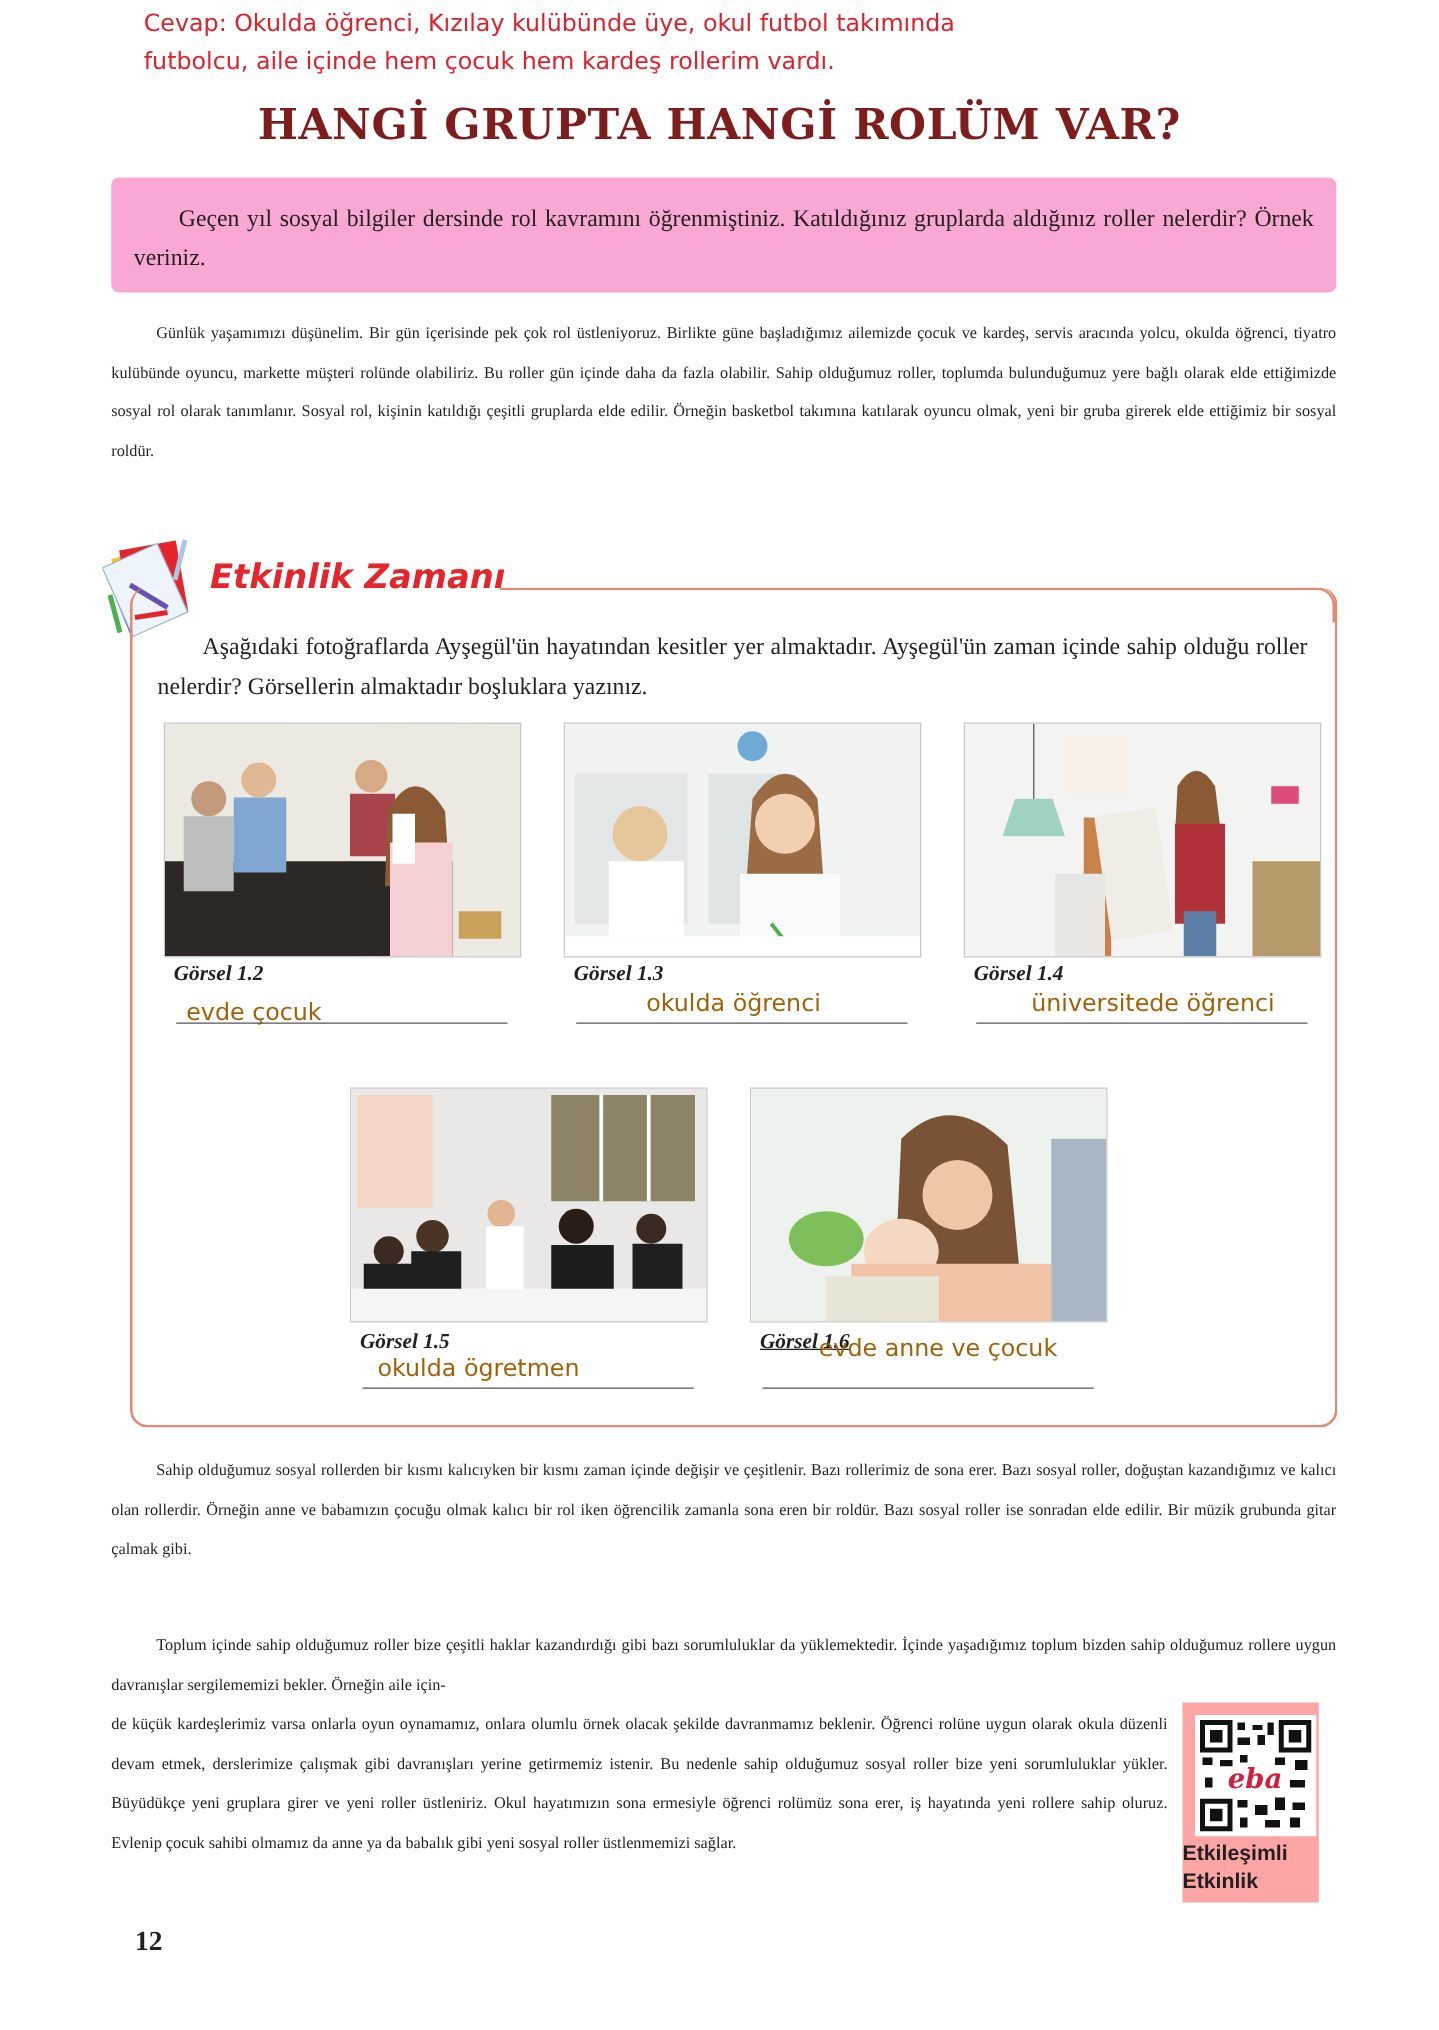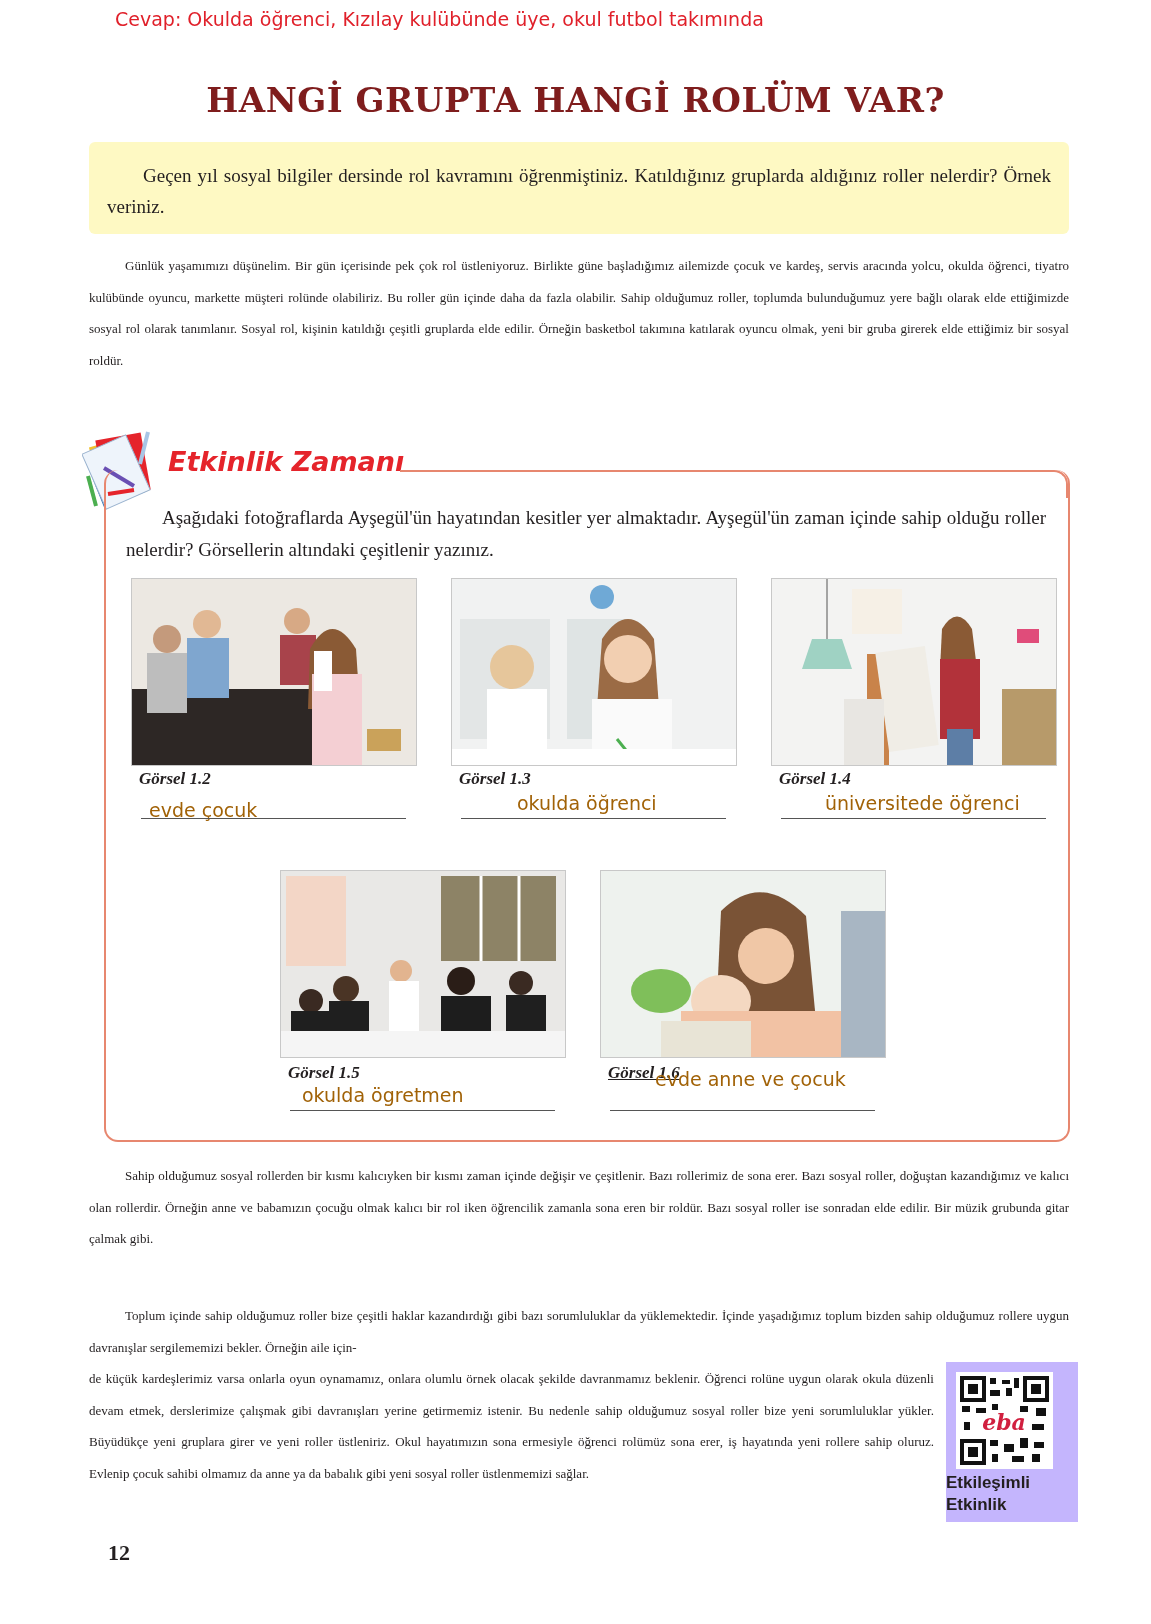--- a/index.html
+++ b/index.html
@@ -4,52 +4,53 @@
 <style>
   html, body { margin:0; padding:0; background:#ffffff; }
   body { width:1151px; height:1624px; position:relative; overflow:hidden;
          font-family:"Liberation Serif", "DejaVu Serif", serif; color:#231f20; }
   .abs { position:absolute; }
   .answer-top { left:115px; top:4px; width:800px; font-family:"DejaVu Sans", "Liberation Sans", sans-serif;
                 font-size:19px; line-height:30px; color:#e0202a; }
   .page-title { left:0; width:1151px; top:80px; text-align:center;
                 font-family:"DejaVu Serif", "Liberation Serif", serif; font-weight:bold;
                 font-size:34px; color:#7f1d1d; letter-spacing:0.5px; }
-  .pink-box { left:89px; top:142px; width:980px; height:92px; background:#fef9c3; border-radius:6px; }
+  .pink-box { left:89px; top:142px; width:980px; height:92px; background:#f9a8d4; border-radius:6px; }
   .pink-text { position:absolute; left:18px; right:18px; top:18px; font-size:19px; line-height:31px;
                text-indent:36px; text-align:justify; }
   .para { left:89px; width:980px; font-size:13px; line-height:31.5px; text-align:justify; text-indent:36px; }
   .activity-box { left:104px; top:470px; width:962px; height:670px; border:2.5px solid #e7876f;
                   border-radius:14px; border-top:none; }
   .activity-top-line { left:400px; top:470px; width:655px; height:0; border-top:2.5px solid #e7876f;
                        border-top-right-radius:14px; }
   .activity-corner { left:1040px; top:470px; width:26px; height:26px; border-top:2.5px solid #e7876f;
                      border-right:2.5px solid #e7876f; border-top-right-radius:14px; }
   .etk-title { left:168px; top:446px; font-family:"DejaVu Sans", "Liberation Sans", sans-serif;
                font-style:italic; font-weight:bold; font-size:27px; color:#e5242b;text-align:right; }
   .books-icon { left:82px; top:424px; width:82px; height:86px; }
   .activity-text { left:126px; top:502px; width:920px; font-size:19px; line-height:31.5px;
                    text-align:justify; text-indent:36px; }
   .photo { position:absolute; border:1px solid #c8c8c8; overflow:hidden; }
   .caption { position:absolute; font-style:italic; font-weight:bold; font-size:17px; color:#231f20; }
   .answer-line { position:absolute; height:0; border-top:1.5px solid #555; }
   .answer-text { position:absolute; font-family:"DejaVu Sans", "Liberation Sans", sans-serif;
                  font-size:19px; color:#a16207; white-space:nowrap; }
-  .qr-box { left:946px; top:1362px; width:132px; height:160px; background:#c4b5fd; }
+  .qr-box { left:946px; top:1362px; width:109px; height:160px; background:#fca5a5; }
   .qr-inner { position:absolute; left:10px; top:10px; width:97px; height:97px; background:#fff; }
   .qr-label { position:absolute; left:0; right:0; top:110px; 
               font-family:"Liberation Sans", "DejaVu Sans", sans-serif; font-weight:bold;
               font-size:17px; line-height:22px; color:#231f20; }
   .page-num { left:108px; top:1540px; font-weight:bold; font-size:22px; }
 </style>
 </head>
 <body>
 
 <div class="abs answer-top">
   <div>Cevap: Okulda öğrenci, Kızılay kulübünde üye, okul futbol takımında</div>
+  <div>futbolcu, aile içinde hem çocuk hem kardeş rollerim vardı.</div>
 </div>
 
 <div class="abs page-title">HANGİ GRUPTA HANGİ ROLÜM VAR?</div>
 
 <div class="abs pink-box">
   <div class="pink-text">Geçen yıl sosyal bilgiler dersinde rol kavramını öğrenmiştiniz. Katıldığınız gruplarda aldığınız roller nelerdir? Örnek veriniz.</div>
 </div>
 
 <div class="abs para" style="top:250px;">Günlük yaşamımızı düşünelim. Bir gün içerisinde pek çok rol üstleniyoruz. Birlikte güne başladığımız ailemizde çocuk ve kardeş, servis aracında yolcu, okulda öğrenci, tiyatro kulübünde oyuncu, markette müşteri rolünde olabiliriz. Bu roller gün içinde daha da fazla olabilir. Sahip olduğumuz roller, toplumda bulunduğumuz yere bağlı olarak elde ettiğimizde sosyal rol olarak tanımlanır. Sosyal rol, kişinin katıldığı çeşitli gruplarda elde edilir. Örneğin basketbol takımına katılarak oyuncu olmak, yeni bir gruba girerek elde ettiğimiz bir sosyal roldür.</div>
 
@@ -61,21 +62,21 @@
   <line x1="22" y1="44" x2="52" y2="62" stroke="#6a4fb3" stroke-width="4"></line>
   <line x1="26" y1="70" x2="52" y2="66" stroke="#e5242b" stroke-width="4"></line>
   <line x1="66" y1="8" x2="58" y2="40" stroke="#a8c6e6" stroke-width="4"></line>
   <line x1="6" y1="52" x2="14" y2="82" stroke="#4caf50" stroke-width="4"></line>
 </svg>
 <div class="abs etk-title">Etkinlik Zamanı</div>
 <div class="abs activity-top-line"></div>
 <div class="abs activity-box"></div>
 <div class="abs activity-corner"></div>
 
-<div class="abs activity-text">Aşağıdaki fotoğraflarda Ayşegül'ün hayatından kesitler yer almaktadır. Ayşegül'ün zaman içinde sahip olduğu roller nelerdir? Görsellerin altındaki çeşitlenir yazınız.</div>
+<div class="abs activity-text">Aşağıdaki fotoğraflarda Ayşegül'ün hayatından kesitler yer almaktadır. Ayşegül'ün zaman içinde sahip olduğu roller nelerdir? Görsellerin almaktadır boşluklara yazınız.</div>
 
 <div class="photo" style="left:131px; top:578px; width:284px; height:186px; background:linear-gradient(135deg,#e9e3d9 0%,#cfc4b1 35%,#3a3330 60%,#f3d8d6 85%);">
   <svg width="284" height="186" viewBox="0 0 284 186">
     <rect x="0" y="0" width="284" height="186" fill="#ece8e2"></rect>
     <rect x="0" y="110" width="230" height="76" fill="#2d2725"></rect>
     <circle cx="35" cy="60" r="14" fill="#c49a7c"></circle>
       <rect x="15" y="74" width="40" height="60" fill="#bdbdbd"></rect>
     <circle cx="75" cy="45" r="14" fill="#e1b894"></circle>
       <rect x="55" y="59" width="42" height="60" fill="#7fa6cf"></rect>
     <circle cx="165" cy="42" r="13" fill="#d7a985"></circle>

